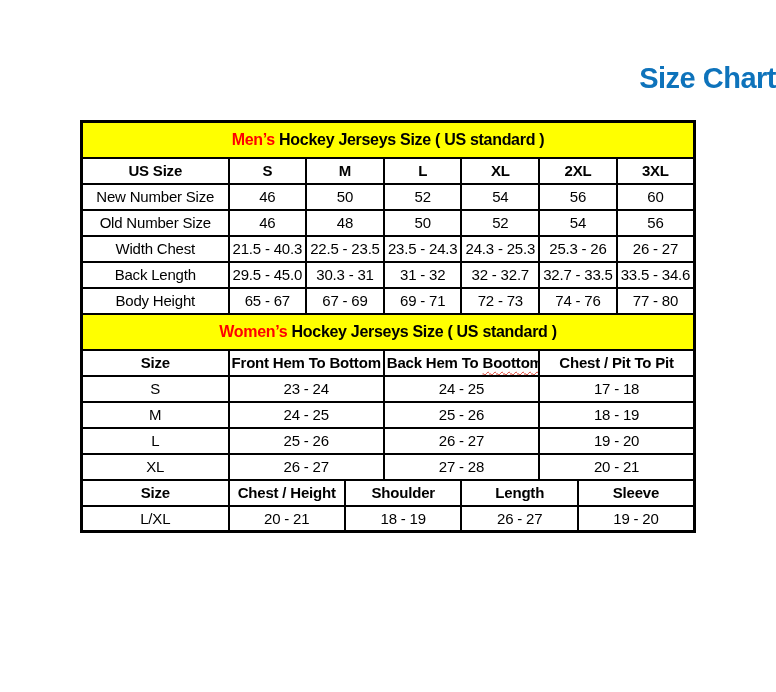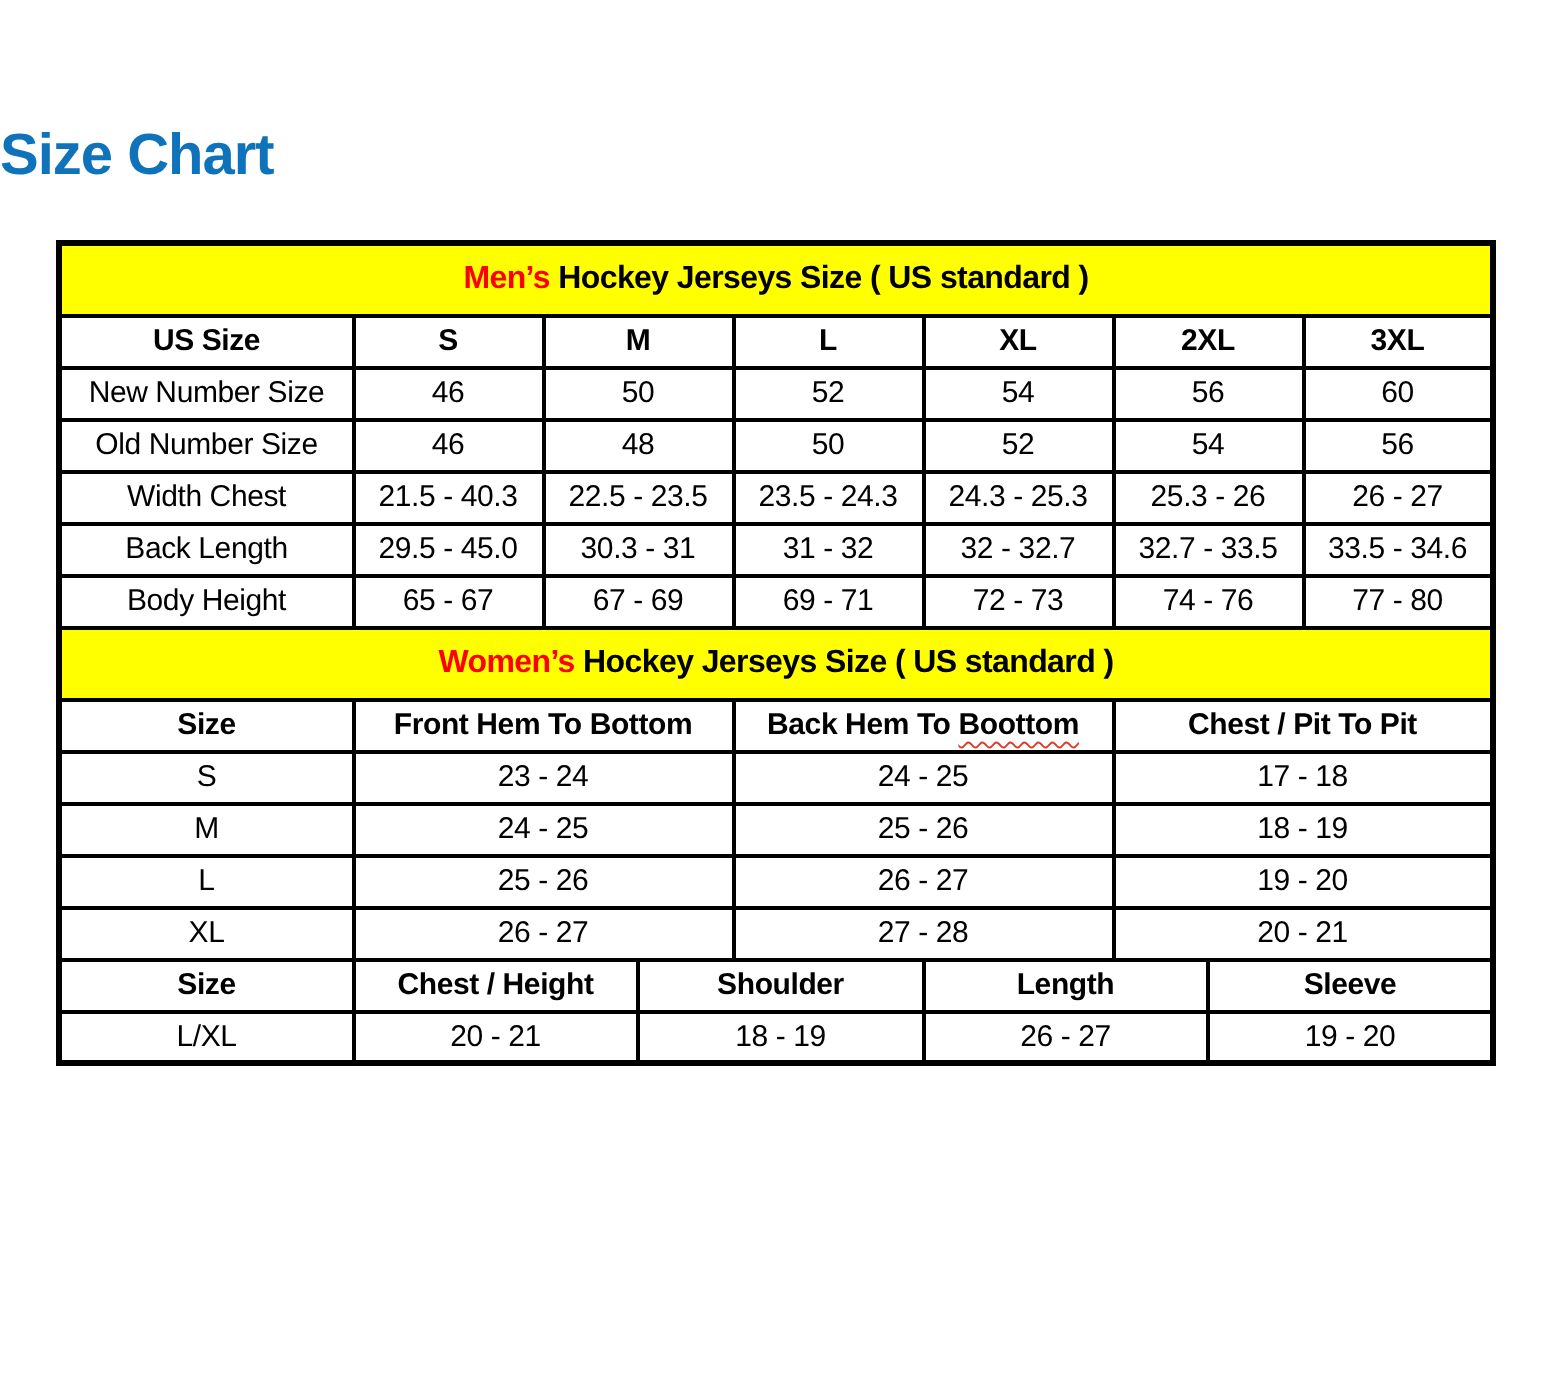--- a/index.html
+++ b/index.html
@@ -5,29 +5,29 @@
   * { box-sizing: border-box; margin: 0; padding: 0; }
   html, body {
     width: 776px; height: 692px;
     background: #ffffff;
     overflow: hidden;
     font-family: "Liberation Sans", sans-serif;
     color: #000000;
   }
   .page-title {
     padding-top: 62px;
-    text-align: left;
+    text-align: right;
     font-size: 29px;
     font-weight: 700;
     letter-spacing: -0.5px;
     color: #0e73bb;
     line-height: 32px;
   }
   table.size-chart {
-    width: 720px;
+    width: 616px;
     margin: 26px auto 0 auto;
     border-collapse: collapse;
     table-layout: fixed;
     border: 3px solid #000;
   }
   table.size-chart td {
     border: 2px solid #000;
     text-align: center;
     vertical-align: middle;
     font-size: 15px;

